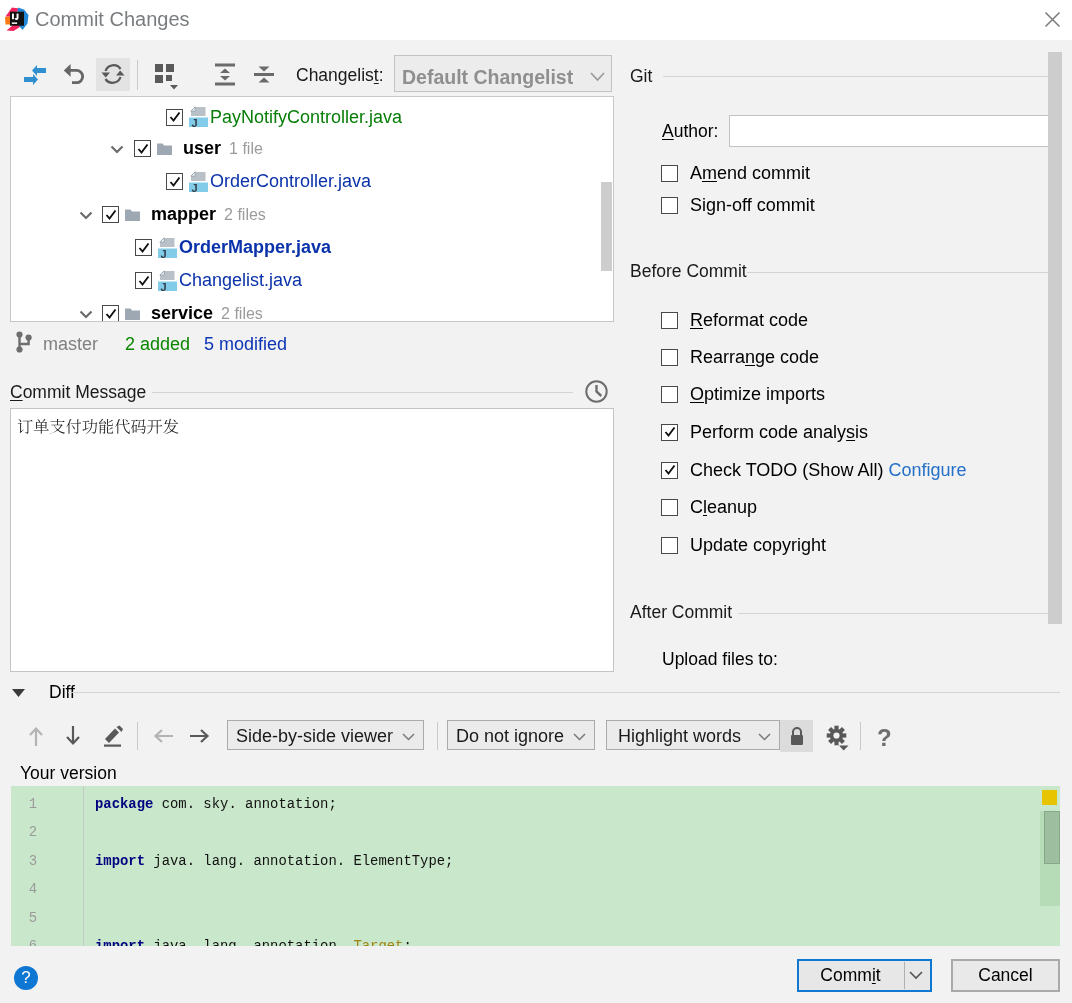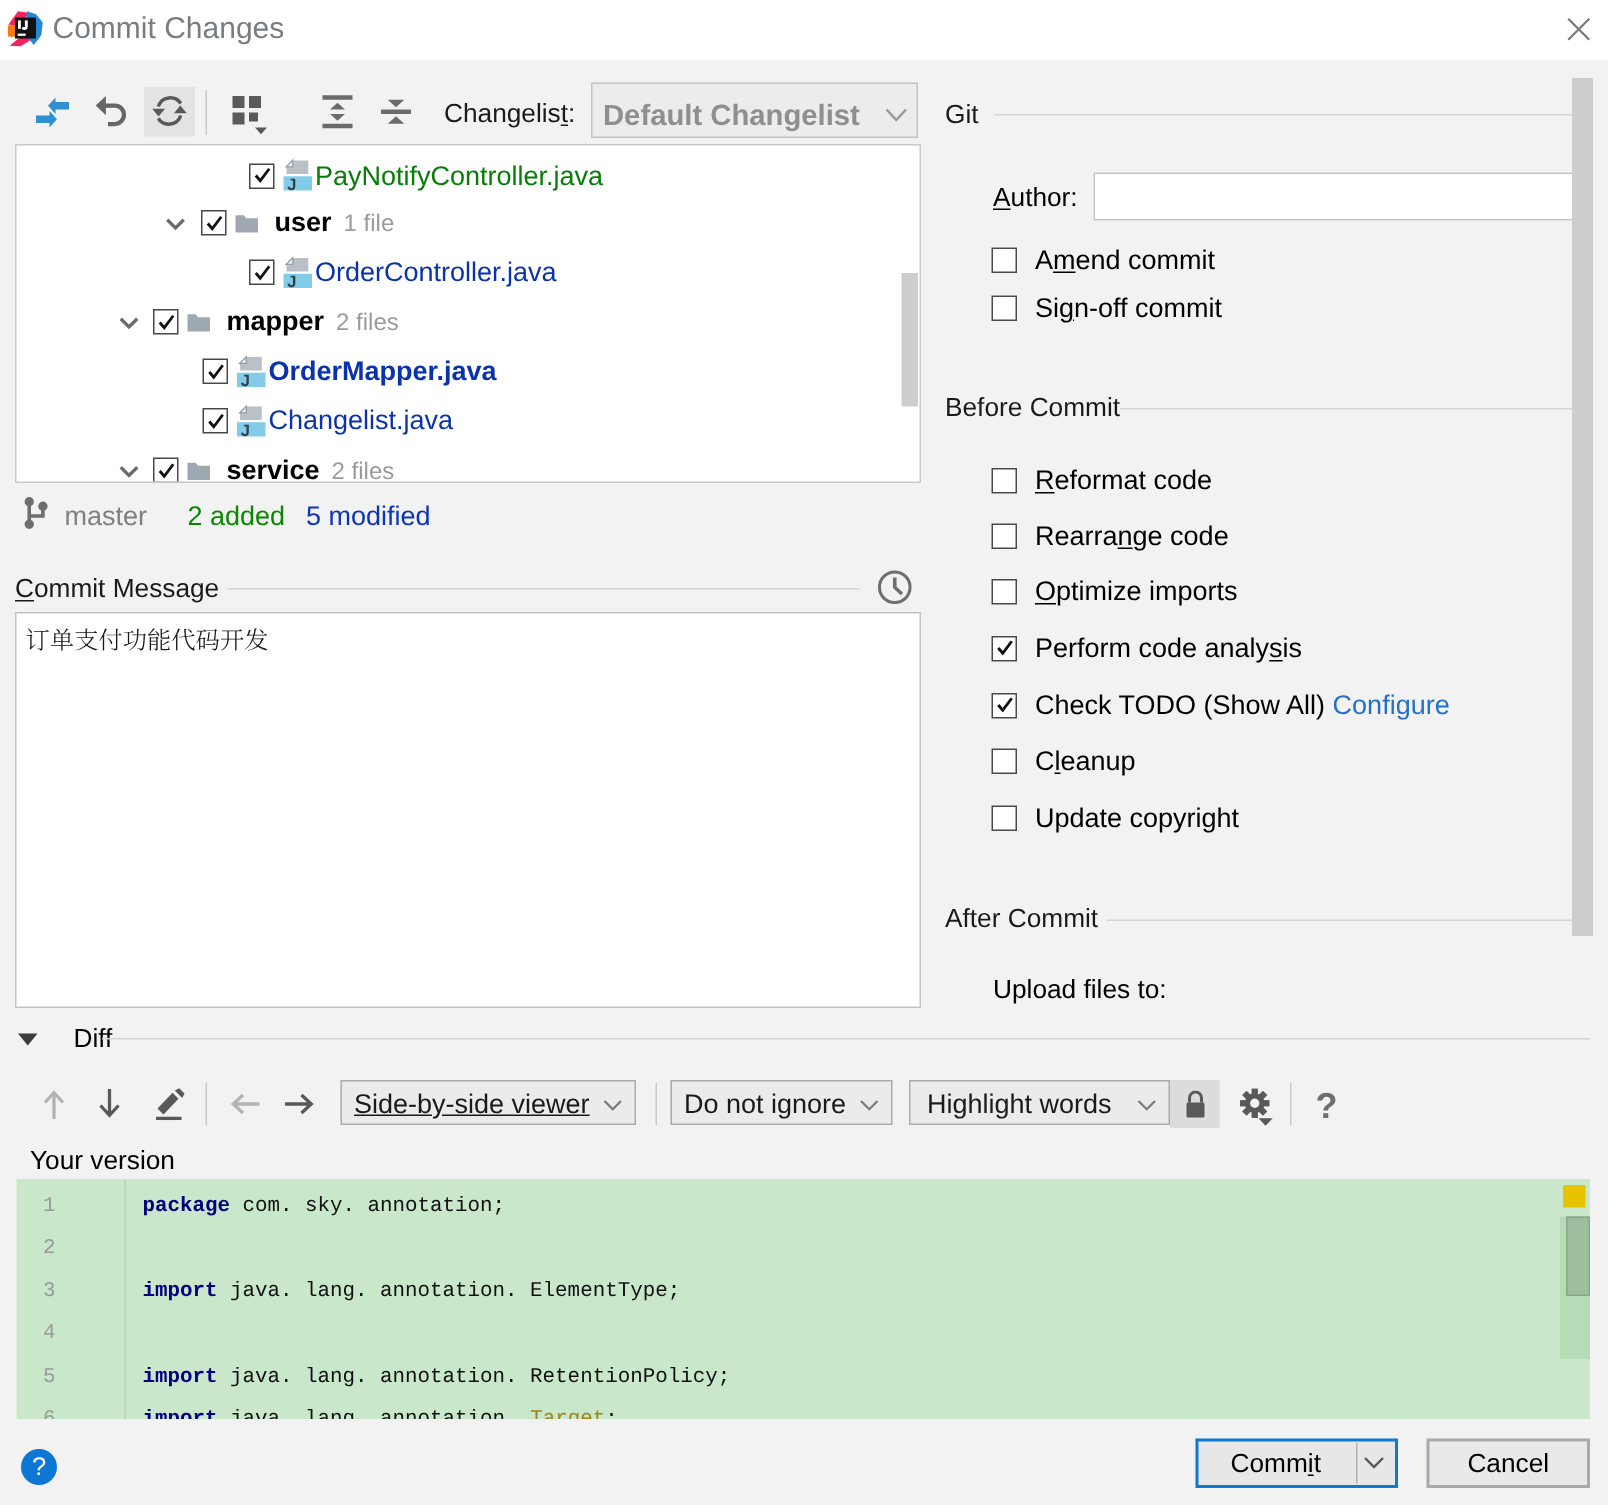--- a/index.html
+++ b/index.html
@@ -240,21 +240,21 @@
       <rect x="2" y="19.5" width="17" height="2.2" fill="#595959"></rect>
     </svg>
 <div class="abs sep-v" style="left:137px;top:722px;height:28px"></div>
 <svg class="abs" style="left:152px;top:727px" width="22" height="18" viewBox="0 0 22 18">
       <path d="M21 9 L5 9 M10 3 L3.5 9 L10 15" fill="none" stroke="#b3b3b3" stroke-width="2.2"></path>
     </svg>
 <svg class="abs" style="left:189px;top:727px" width="22" height="18" viewBox="0 0 22 18">
       <path d="M1 9 L17 9 M12 3 L18.5 9 L12 15" fill="none" stroke="#595959" stroke-width="2.2"></path>
     </svg>
 <div class="dropdown" style="left:227px;top:720px;width:197px;height:30px;background:#ebebeb;border-color:#ababab"></div>
-<div class="abs" style="left:236px;top:726.1px;font-size:18px;color:#1a1a1a;text-decoration:underline;">Side-by-side viewer</div>
+<div class="abs" style="left:236px;top:726.1px;font-size:18px;color:#1a1a1a;">Side-by-side viewer</div>
 <svg class="abs" style="left:402px;top:733px" width="13" height="8" viewBox="0 0 13 8">
       <path d="M1 1 L6.5 6.5 L12 1" fill="none" stroke="#7a7a7a" stroke-width="1.5"></path>
     </svg>
 <div class="abs sep-v" style="left:437px;top:722px;height:28px"></div>
 <div class="dropdown" style="left:447px;top:720px;width:148px;height:30px;background:#ebebeb;border-color:#ababab"></div>
 <div class="abs" style="left:456px;top:726.1px;font-size:18px;color:#1a1a1a;">Do not ignore</div>
 <svg class="abs" style="left:573px;top:733px" width="13" height="8" viewBox="0 0 13 8">
       <path d="M1 1 L6.5 6.5 L12 1" fill="none" stroke="#7a7a7a" stroke-width="1.5"></path>
     </svg>
 <div class="dropdown" style="left:606px;top:720px;width:174px;height:30px;background:#ebebeb;border-color:#ababab"></div>
@@ -293,21 +293,20 @@
 
   <div class="abs" style="left:11px;top:786px;width:1049px;height:160px;background:#c9e7ca;overflow:hidden">
 <div style="position:absolute;left:72px;top:0;width:1px;height:160px;background:#c3cbc3"></div>
 <div style="position:absolute;left:0;top:9.5px;width:26px;text-align:right;color:#9a9a9a;font-family:'Liberation Mono',monospace;font-size:13.9px">1</div>
 <div style="position:absolute;left:84px;top:9.5px;white-space:pre;font-family:'Liberation Mono',monospace;font-size:13.9px"><b style="color:#000080">package</b><span style="color:#111"> com. sky. annotation;</span></div>
 <div style="position:absolute;left:0;top:38px;width:26px;text-align:right;color:#9a9a9a;font-family:'Liberation Mono',monospace;font-size:13.9px">2</div>
 <div style="position:absolute;left:0;top:66.5px;width:26px;text-align:right;color:#9a9a9a;font-family:'Liberation Mono',monospace;font-size:13.9px">3</div>
 <div style="position:absolute;left:84px;top:66.5px;white-space:pre;font-family:'Liberation Mono',monospace;font-size:13.9px"><b style="color:#000080">import</b><span style="color:#111"> java. lang. annotation. ElementType;</span></div>
 <div style="position:absolute;left:0;top:95px;width:26px;text-align:right;color:#9a9a9a;font-family:'Liberation Mono',monospace;font-size:13.9px">4</div>
 <div style="position:absolute;left:0;top:123.5px;width:26px;text-align:right;color:#9a9a9a;font-family:'Liberation Mono',monospace;font-size:13.9px">5</div>
-<div style="position:absolute;left:84px;top:123.5px;white-space:pre;font-family:'Liberation Mono',monospace;font-size:13.9px"><b style="color:#000080">import</b><span style="color:#111"> java. lang. annotation. RetentionPolicy;</span></div>
 <div style="position:absolute;left:0;top:152px;width:26px;text-align:right;color:#9a9a9a;font-family:'Liberation Mono',monospace;font-size:13.9px">6</div>
 <div style="position:absolute;left:84px;top:152px;white-space:pre;font-family:'Liberation Mono',monospace;font-size:13.9px"><b style="color:#000080">import</b><span style="color:#111"> java. lang. annotation. </span><span style="color:#a08512">Target</span><span style="color:#111">;</span></div>
 <div style="position:absolute;left:1029px;top:25px;width:20px;height:95px;background:#b5dcb7"></div>
 <div style="position:absolute;left:1033px;top:25px;width:16px;height:53px;background:#9dbf9f;border:1px solid #85a887"></div>
 <div style="position:absolute;left:1031px;top:4px;width:15px;height:15px;background:#e8c400"></div>
 </div>
 
   <div class="abs" style="left:14px;top:965.5px;width:24px;height:24px;border-radius:50%;background:#0e76d3;color:#fff;font-size:17px;text-align:center;line-height:24px">?</div>
   <div class="abs" style="left:797px;top:959px;width:135px;height:33px;border:2px solid #0f78d0;background:#e7e7e7"></div>
   <div class="abs" style="left:799px;top:961px;width:103px;height:29px;font-size:17.5px;color:#000;display:flex;align-items:center;justify-content:center">Comm<u class="m">i</u>t</div>

